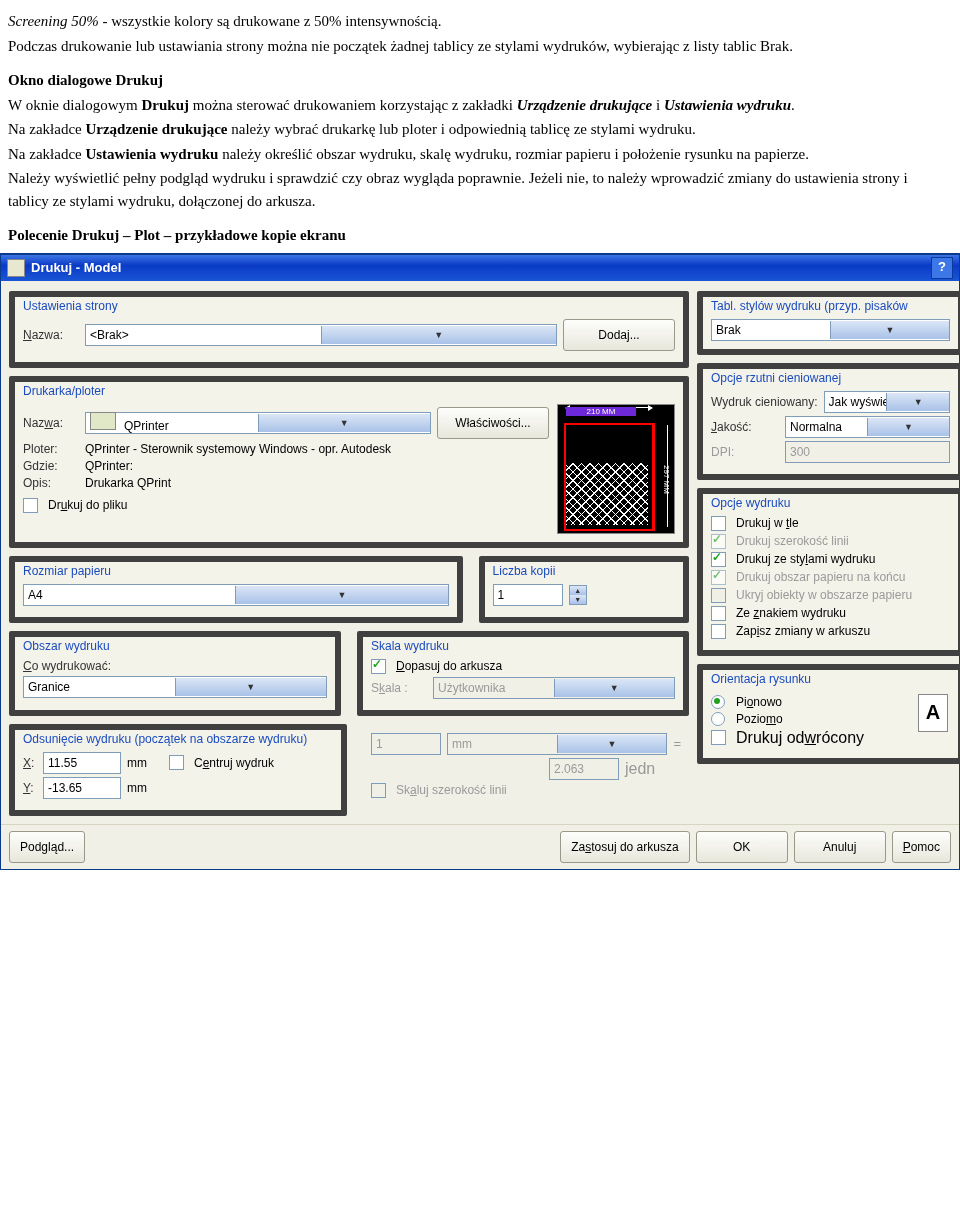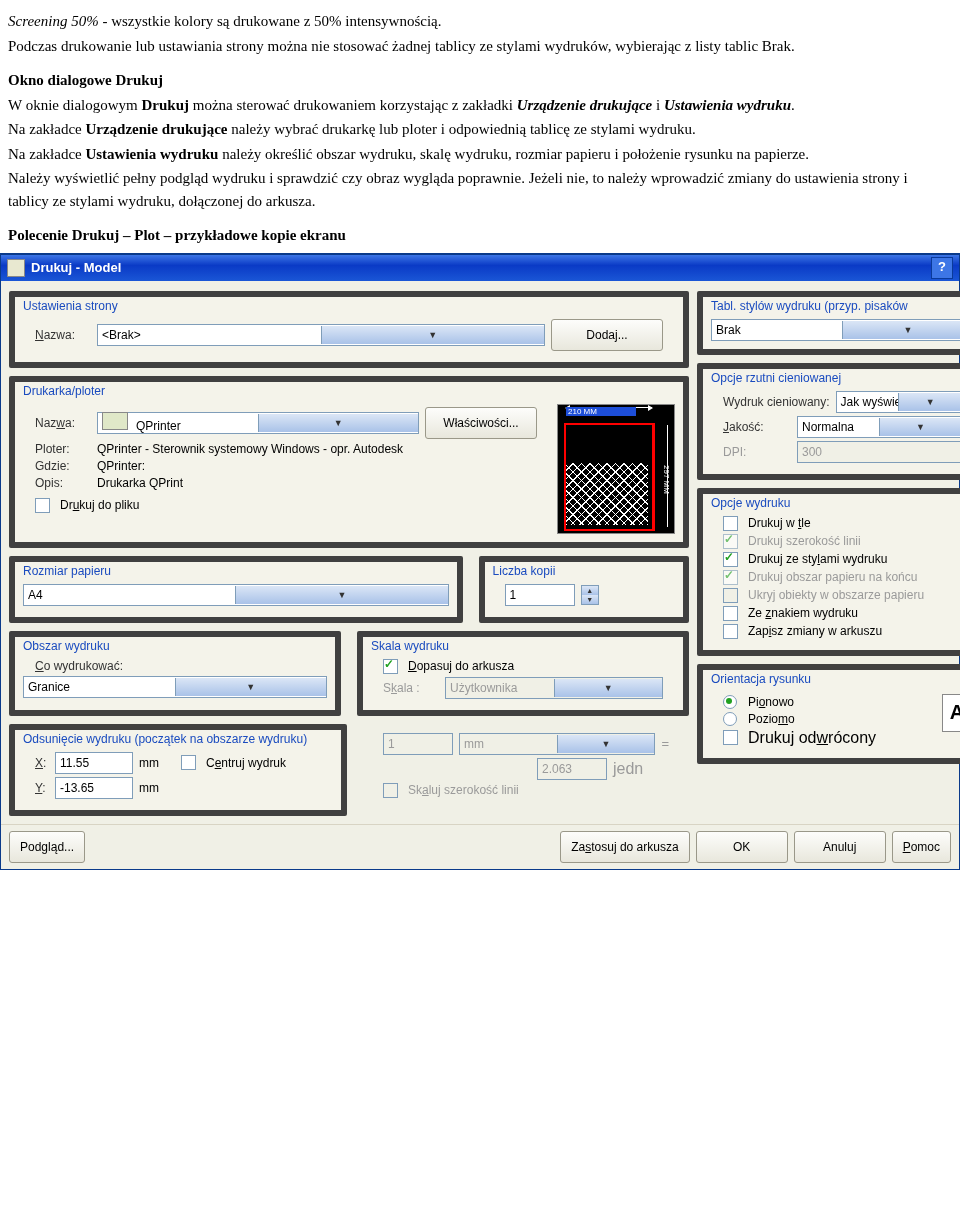--- a/index.html
+++ b/index.html
@@ -9,58 +9,58 @@
 .b{font-weight:bold}
 .win{border:1px solid #0a3a8a;border-top:2px solid #0a3a8a;margin-left:0}
 .titlebar{height:26px;background:linear-gradient(#3d76e6,#0a3ac6 40%,#1a56d6);display:flex;align-items:center;padding:0 6px;color:#fff;font-weight:bold}
 .titlebar .icon{width:16px;height:16px;background:#e8e8d0;margin-right:6px;display:inline-block;border:1px solid #888}
 .help-btn{margin-left:auto;width:20px;height:20px;background:#3d76e6;border:1px solid #0a3a9a;color:#fff;text-align:center;line-height:18px;font-weight:bold}
 .content{background:#f0f0e6;padding:10px 8px 8px 8px;display:flex;gap:8px}
 .leftcol{flex:0 0 680px;display:flex;flex-direction:column;gap:8px}
 .rightcol{flex:1;display:flex;flex-direction:column;gap:8px}
 .group{border:6px solid #404040;border-radius:2px;padding:6px 8px 8px 8px;position:relative;background:#f4f3ea}
 .group .legend{color:#1a4bbf;font-size:12px;margin:-4px 0 6px 0}
-.row{display:flex;align-items:center;gap:6px;margin:3px 12px}
+.row{display:flex;align-items:center;gap:6px;margin:3px 0}
 .lbl{font-size:12px;color:#333;min-width:56px}
 .combo{display:flex;align-items:center;background:#fff;border:1px solid #7f9db9;height:20px;flex:1}
 .combo span{flex:1;padding:0 4px;font-size:12px;white-space:nowrap;overflow:hidden}
 .combo .arrow{width:16px;height:18px;background:linear-gradient(#dbe6f6,#a9c2e8);border-left:1px solid #7f9db9;display:flex;align-items:center;justify-content:center;font-size:9px;color:#333}
 .btn{background:linear-gradient(#fdfdfb,#e8e7dc);border:1px solid #9a9889;border-radius:3px;height:22px;padding:4px 10px;font-size:12px;display:flex;align-items:center;justify-content:center;white-space:nowrap}
 .txtin{background:#fff;border:1px solid #7f9db9;height:20px;padding:0 4px;font-size:12px}
 .disabled{color:#9a9a9a!important}
 .disabled .combo,.txtin.disabled{background:#f0f0e6;color:#9a9a9a}
 .chk{width:13px;height:13px;border:1px solid #7f9db9;background:#fff;display:inline-block;position:relative;margin-right:4px;flex-shrink:0}
 .chk.on::after{content:"✓";position:absolute;top:-3px;left:0;color:#21a121;font-size:12px;font-weight:bold}
 .rad{width:12px;height:12px;border:1px solid #7f9db9;border-radius:50%;background:#fff;display:inline-block;margin-right:5px;position:relative;flex-shrink:0}
 .rad.on::after{content:"";position:absolute;top:2px;left:2px;width:6px;height:6px;border-radius:50%;background:#21a121}
 .u{text-decoration:underline}
 .preview{width:116px;height:128px;background:#000;border:1px solid #888;position:relative;margin-left:8px}
 .preview .paper{position:absolute;top:18px;left:6px;width:86px;height:104px;border:2px solid #f00;border-right:3px solid #f00}
 .preview .hatch{position:absolute;top:58px;left:8px;width:82px;height:62px;background:repeating-linear-gradient(45deg,#fff 0 1px,transparent 1px 6px),repeating-linear-gradient(-45deg,#fff 0 1px,transparent 1px 6px)}
 .preview .dimtop{position:absolute;top:2px;left:8px;right:22px;border-top:1px solid #fff;height:12px}
 .preview .dimtop::before,.preview .dimtop::after{content:"";position:absolute;top:-3px;width:0;height:0;border-top:3px solid transparent;border-bottom:3px solid transparent}
 .preview .dimtop::before{left:-1px;border-right:5px solid #fff}
 .preview .dimtop::after{right:-1px;border-left:5px solid #fff}
-.preview .dimtop span{position:absolute;top:-1px;left:0;right:16px;color:#fff;font-size:8px;background:#1d4ed8;padding:0 2px}
+.preview .dimtop span{position:absolute;top:-1px;left:0;right:16px;text-align:center;color:#fff;font-size:8px;background:#6d28d9;padding:0 2px}
 .preview .dimright{position:absolute;top:20px;right:6px;bottom:6px;border-right:1px solid #fff;width:12px}
 .preview .dimright span{position:absolute;top:40%;right:-4px;color:#fff;font-size:8px;writing-mode:vertical-rl}
 .two{display:flex;gap:16px}
 .two>.group{flex:1}
 .footer{background:#f0f0e6;border-top:1px solid #d8d4c4;padding:6px 8px;display:flex;gap:6px}
 .footer .spacer{flex:1}
 .spin{display:flex;flex-direction:column;width:16px;border:1px solid #7f9db9}
 .spin div{height:9px;background:linear-gradient(#dbe6f6,#a9c2e8);font-size:7px;text-align:center;line-height:9px;color:#333}
 .smallicon{width:16px;height:16px;background:#e0e8c8;border:1px solid #888;margin-right:4px;display:inline-block}
 </style>
 </head>
 <body>
 
 <div class="doc">
 <p><span class="i">Screening 50%</span><span> - wszystkie kolory są drukowane z 50% intensywnością.</span></p>
-<p>Podczas drukowanie lub ustawiania strony można nie stosować żadnej tablicy ze stylami wydruków, wybierając z listy tablic Brak.</p>
+<p>Podczas drukowanie lub ustawiania strony można nie początek żadnej tablicy ze stylami wydruków, wybierając z listy tablic Brak.</p>
 <p style="height:8px"></p>
 <p><span class="b">Okno dialogowe Drukuj</span></p>
 <p><span>W oknie dialogowym </span><span class="b">Drukuj</span><span> można sterować drukowaniem korzystając z zakładki </span><span class="b i">Urządzenie drukujące</span><span> i </span><span class="b i">Ustawienia wydruku</span><span>.</span></p>
 <p><span>Na zakładce </span><span class="b">Urządzenie drukujące</span><span> należy wybrać drukarkę lub ploter i odpowiednią tablicę ze stylami wydruku.</span></p>
 <p><span>Na zakładce </span><span class="b">Ustawienia wydruku</span><span> należy określić obszar wydruku, skalę wydruku, rozmiar papieru i położenie rysunku na papierze.</span></p>
 <p>Należy wyświetlić pełny podgląd wydruku i sprawdzić czy obraz wygląda poprawnie. Jeżeli nie, to należy wprowadzić zmiany do ustawienia strony i tablicy ze stylami wydruku, dołączonej do arkusza.</p>
 <p style="height:8px"></p>
 <p><span class="b">Polecenie Drukuj – Plot – przykładowe kopie ekranu</span></p>
 </div>
 

